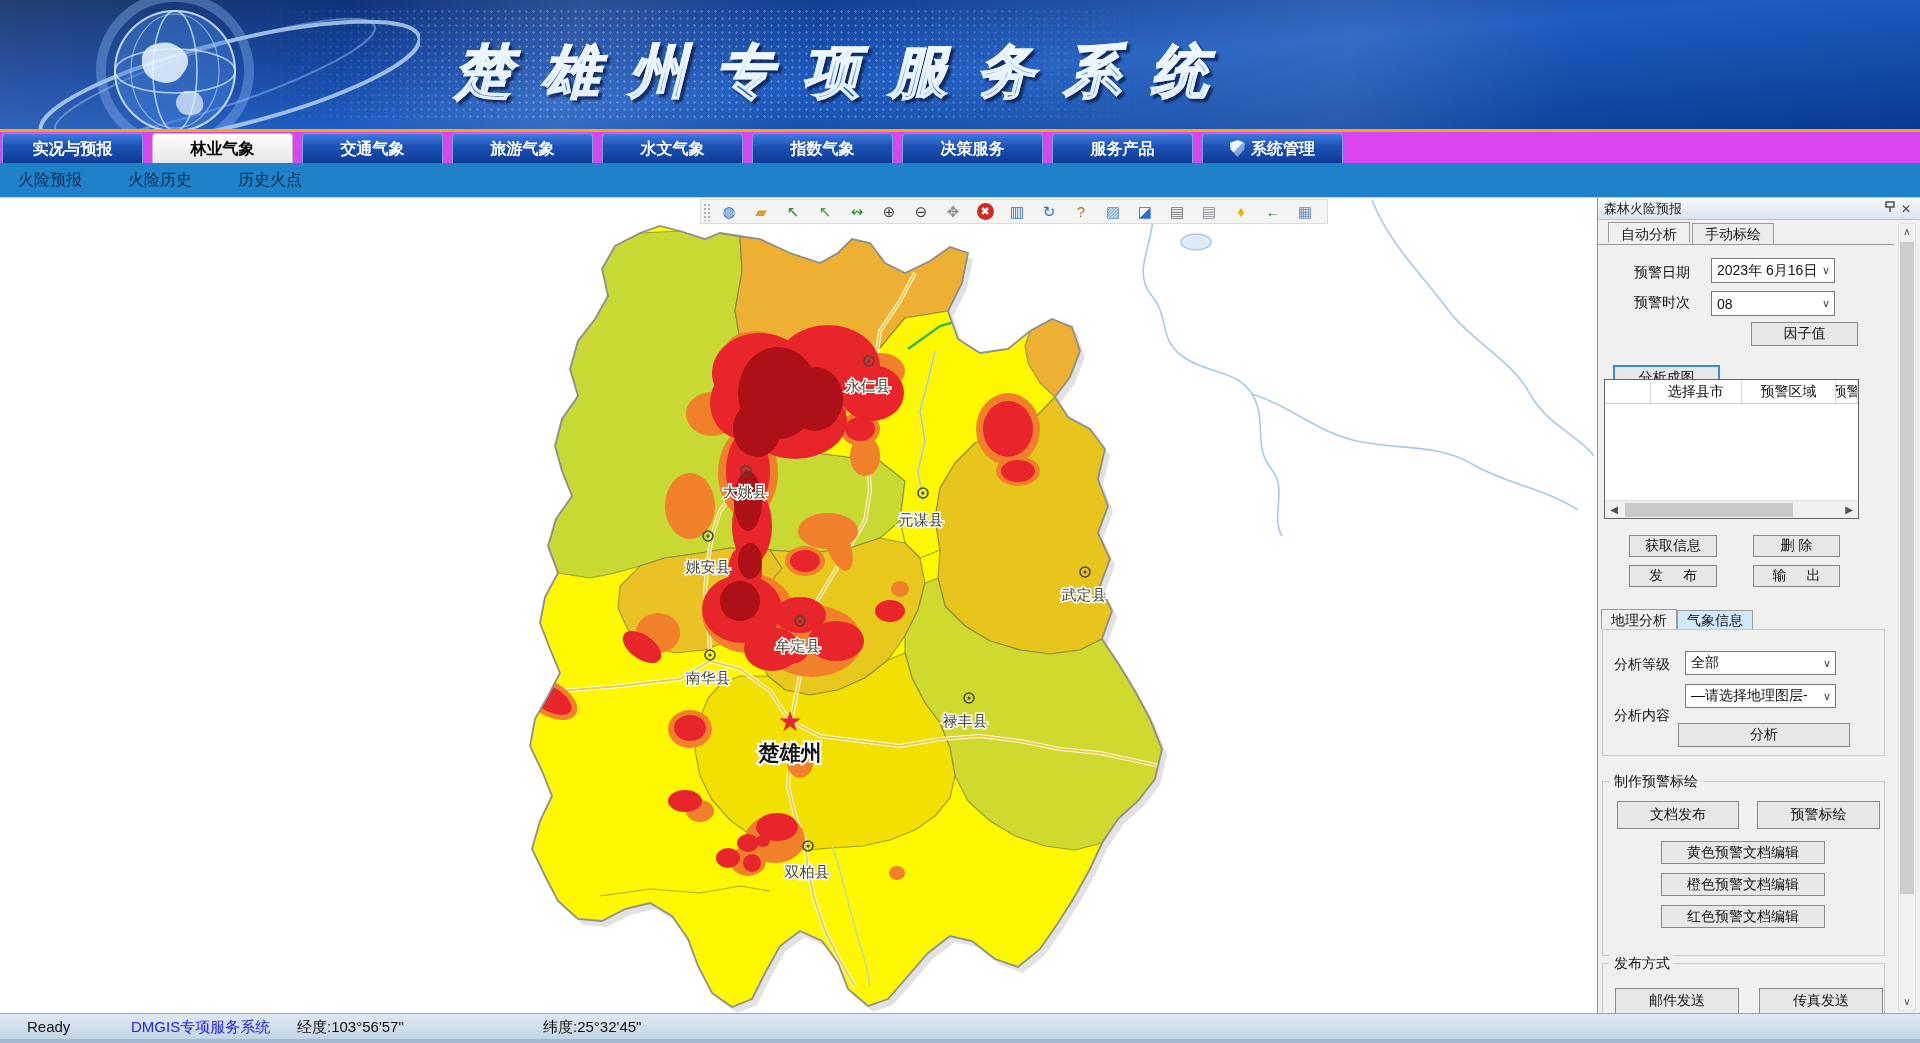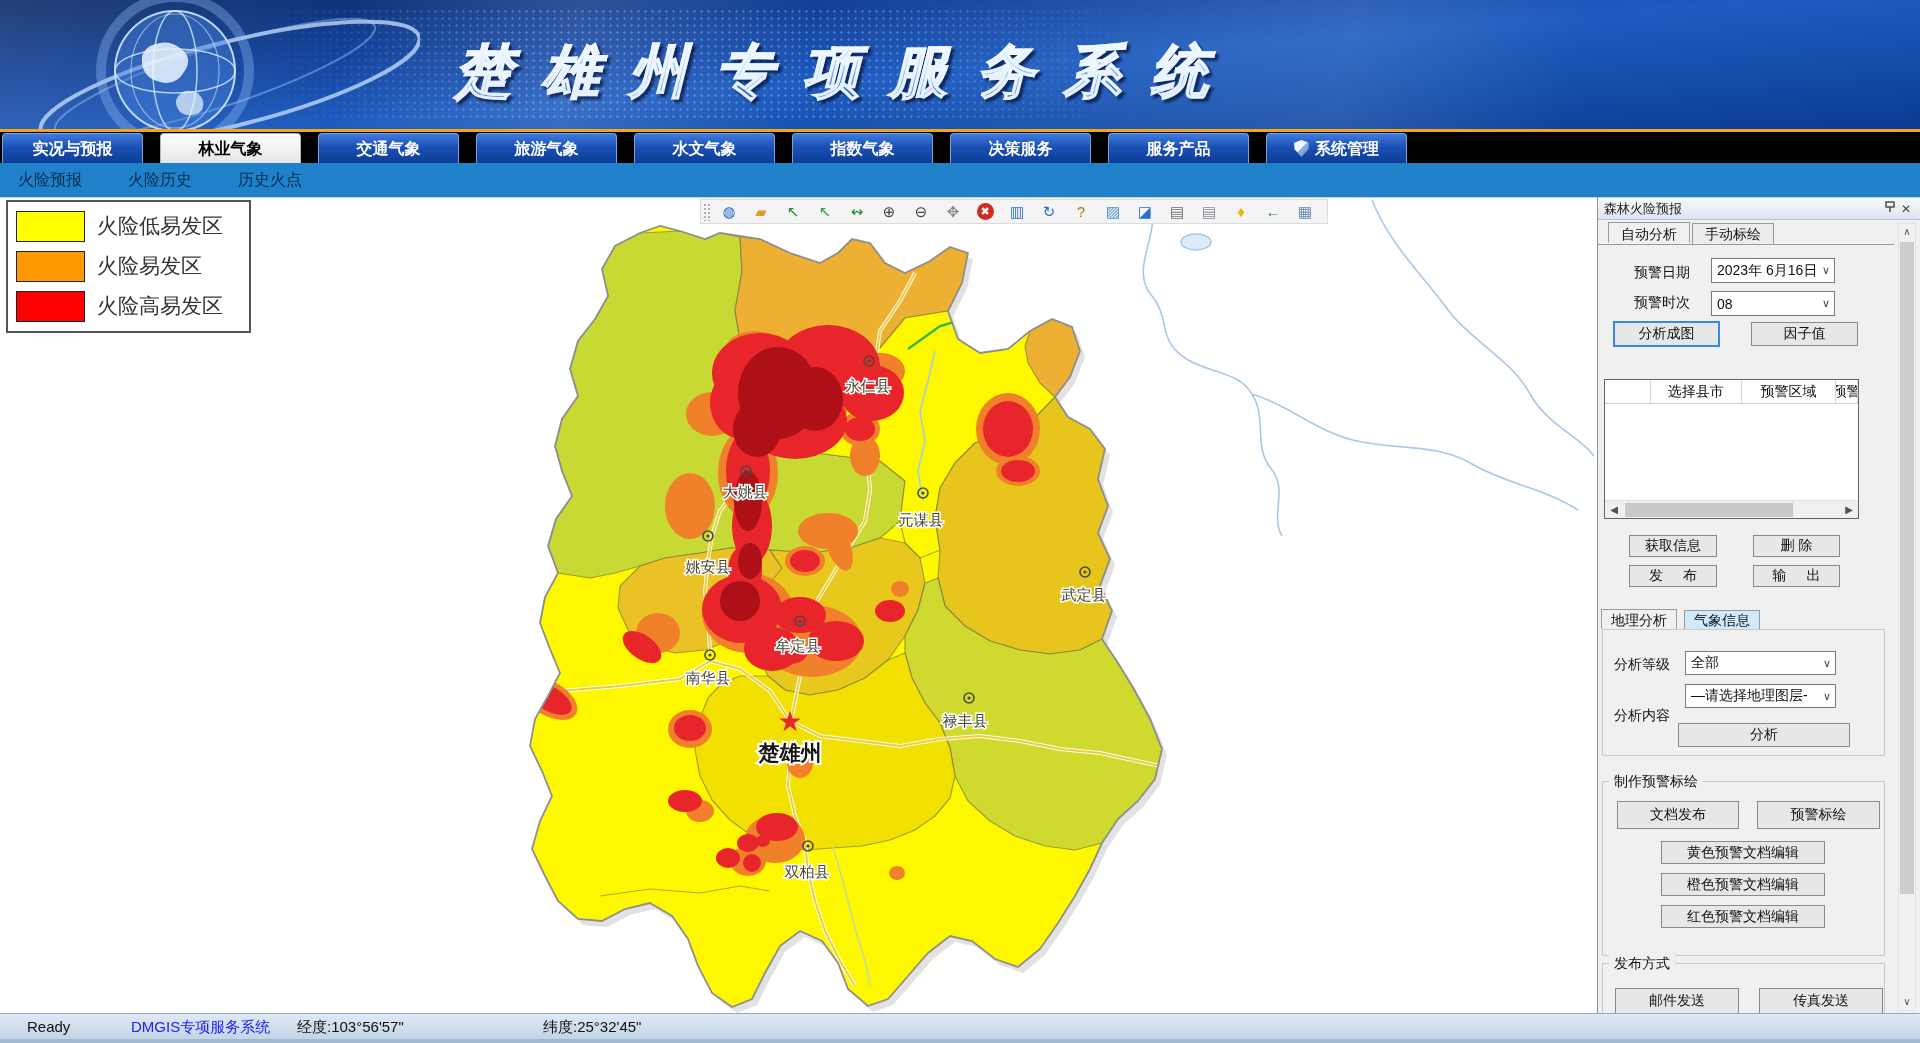--- a/index.html
+++ b/index.html
@@ -21,22 +21,22 @@
       letter-spacing:30px; white-space:nowrap;
       background:linear-gradient(#f2f9ff 10%, #9cc8f5 42%, #2a72d2 70%, #0b3f9a 95%);
       -webkit-background-clip:text; background-clip:text; color:transparent; -webkit-text-fill-color:transparent;
       -webkit-text-stroke:1.6px rgba(240,248,255,0.95);
       filter:drop-shadow(3px 3px 1px rgba(2,12,48,0.65)); }
   .win-controls { position:absolute; right:18px; top:92px; display:flex; gap:52px;margin-top:47px; }
   .win-btn { display:flex; align-items:center; gap:8px; cursor:pointer; color:#dcebff; font-size:16px; font-weight:bold;
       text-shadow:1px 1px 1px #07245e; }
 
   
-  .nav-row { position:absolute; left:0; top:129px; width:1920px; height:34px; background:#000000;
-      border-top:3px solid #f2a71b; display:flex; gap:17px; padding:1px 0 16px 2px; }
+  .nav-row { position:absolute; left:0; top:129px; width:1920px; height:34px; background:#d946ef;
+      border-top:3px solid #f2a71b; display:flex; gap:9px; padding:1px 0 16px 2px; }
   .nav-tab { width:141px; height:30px; line-height:29px; text-align:center; color:#fff; font-size:16px; font-weight:bold;
       background:linear-gradient(#3f7be0,#1b50b4 45%,#0d3c96); border:1px solid #7aa0dc; border-bottom:none;
       border-radius:4px 4px 0 0; cursor:pointer; display:flex; align-items:center; justify-content:center; gap:6px; }
   .nav-tab.active { background:linear-gradient(#ffffff,#efeff0 60%,#e6e6e8); color:#000; border-color:#b8b8c0; }
   .shield { display:inline-block; width:15px; height:17px;
       background:linear-gradient(135deg,#f0f7ff 48%,#8fb4e4 48%,#5d86c4);
       clip-path:polygon(50% 0,100% 16%,96% 55%,50% 100%,4% 55%,0 16%); }
 
   
   .sub-row { position:absolute; left:0; top:163px; width:1920px; height:34px; background:#1f81c9;
@@ -78,40 +78,40 @@
   .tabline { position:absolute; left:0; top:46px; width:296px; border-top:1px solid #9a9a9a; }
 
   .f-label { position:absolute; font-size:14px; color:#111; }
   .combo { position:absolute; background:#fff; border:1px solid #7a7a7a; display:flex; align-items:center;
       padding-left:5px; cursor:pointer; }
   .combo .cval { flex:1; font-size:14px; white-space:nowrap; overflow:hidden; }
   .combo .carr { width:16px; color:#444; font-size:11px; text-align:center; }
 
   .btn { position:absolute; background:#e7e7e7; border:1px solid #8a8a8a; font-size:14px; color:#111;
       display:flex; align-items:center; justify-content:center; cursor:pointer; }
-  .btn.primary { border:2px solid #3a8ada; }
+  .btn.primary { border:2px solid #3a8ada;margin-top:44px; }
 
   .listbox { position:absolute; left:6px; top:181px; width:255px; height:140px; background:#fff; border:1px solid #646464; }
   .lb-header { display:flex; height:24px; border-bottom:1px solid #d0d0d0; }
   .lb-h { border-right:1px solid #d8d8d8; font-size:14px; display:flex; align-items:center; justify-content:center;
       overflow:hidden; white-space:nowrap; cursor:pointer; }
   .lb-body { height:79px; }
   .lb-hscroll { position:absolute; left:0; bottom:0; width:100%; height:18px; background:#f0f0f0; border-top:1px solid #e0e0e0;
       display:flex; align-items:center; }
   .hs-arrow { width:18px; height:18px; font-size:10px; color:#505050; display:flex; align-items:center; justify-content:center; cursor:pointer; }
   .hs-thumb { height:14px; width:168px; background:#c9c9c9; margin-left:2px; cursor:pointer; }
   .hs-spacer { flex:1; }
 
   .groupbox { position:absolute; border:1px solid #c9c9c9; }
   .gb-label { position:absolute; top:-9px; left:6px; background:#f0f0f0; padding:0 5px; font-size:14px; color:#111; }
 
   .itabs { position:absolute; left:3px; top:412px; height:20px; display:flex; }
   .itab { padding:0 9px; line-height:19px; border:1px solid #9a9a9a; border-bottom:none; background:#ececec; cursor:pointer; font-size:14px; }
   .itab.active { background:#f0f0f0; position:relative; line-height:21px; top:-1px; }
-  .itab.blue { background:#d2e9fb;margin-left:7px; }
+  .itab.blue { background:#d2e9fb; }
 
   .vscroll { position:absolute; right:4px; top:25px; width:18px; height:788px; background:#f1f1f1; border:1px solid #e3e3e3; }
   .vs-arrow { position:absolute; left:0; width:16px; height:16px; font-size:10px; color:#505050; text-align:center; line-height:16px; cursor:pointer; }
   .vs-thumb { position:absolute; left:1px; top:18px; width:14px; height:652px; background:#cdcdcd; cursor:pointer; }
 
   
   .statusbar { position:absolute; left:0; top:1013px; width:1920px; height:30px;
       background:linear-gradient(#dfe9f4,#bed1e4); border-top:1px solid #93a9c3; font-size:15px; color:#111; }
   .statusbar::after { content:""; position:absolute; left:0; bottom:0; width:100%; height:4px; background:#a3b9d1; }
   .sb-item { position:absolute; top:0; line-height:26px; white-space:nowrap; }
@@ -417,34 +417,20 @@
           </span>
           <span class="tool">
             <span class="tg" style="color: rgb(46, 138, 46);">←</span>
           </span>
           <span class="tool">
             <span class="tg" style="color: rgb(106, 138, 184);">▦</span>
           </span>
         </div>
 
       
-      <div class="legend" id="legend">
-          <div class="legend-row">
-            <span class="legend-swatch" style="background: rgb(255, 255, 0);"></span>
-            <span class="legend-label">火险低易发区</span>
-          </div>
-          <div class="legend-row">
-            <span class="legend-swatch" style="background: rgb(255, 153, 0);"></span>
-            <span class="legend-label">火险易发区</span>
-          </div>
-          <div class="legend-row">
-            <span class="legend-swatch" style="background: rgb(255, 0, 0);"></span>
-            <span class="legend-label">火险高易发区</span>
-          </div>
-        </div>
     </div>
 
     <div class="panel">
       <div class="panel-header">
         <span class="ph-title">森林火险预报</span>
         <span class="ph-btn">
           <svg width="10" height="12" viewBox="0 0 10 12">
               <rect x="1" y="1" width="8" height="5" fill="none" stroke="#444" stroke-width="1.4"></rect>
               <line x1="5" y1="6" x2="5" y2="11" stroke="#444" stroke-width="1.4"></line>
             </svg>

